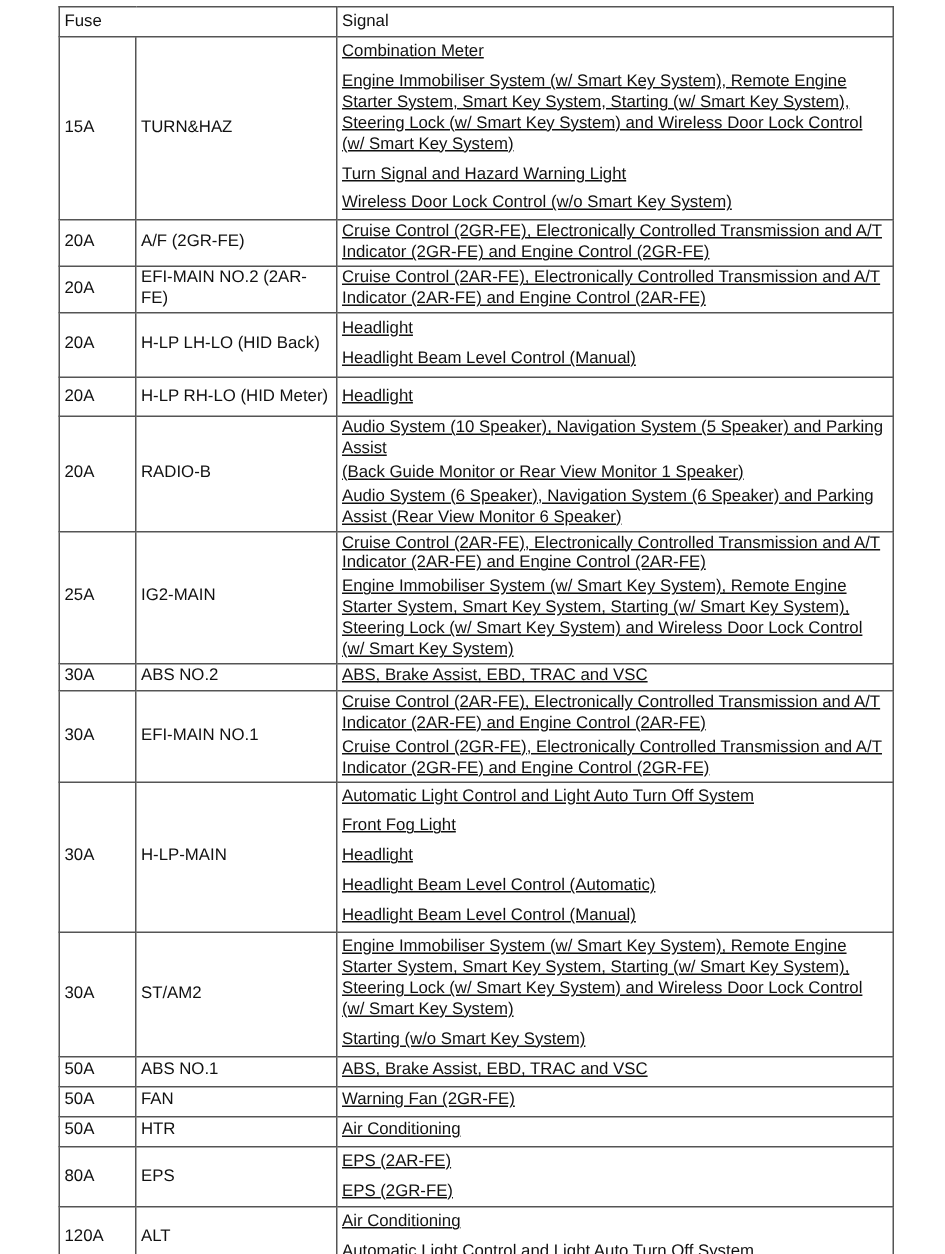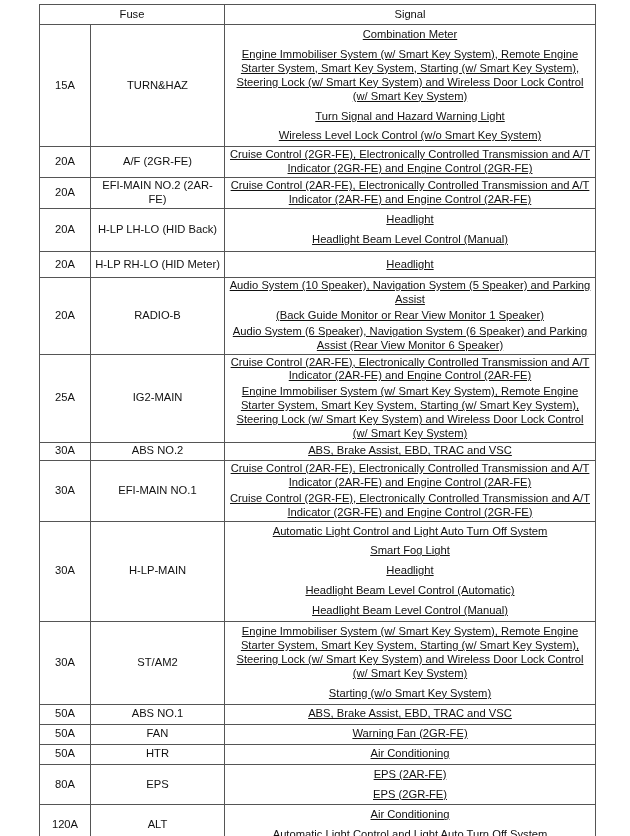--- a/index.html
+++ b/index.html
@@ -4,21 +4,21 @@
 <style>
   html, body { margin: 0; padding: 0; background: #ffffff; }
   body { width: 630px; height: 836px; position: relative; font-family: "Liberation Sans", sans-serif; color: #111; }
   table.fuse-table {
     position: absolute; left: 39px; top: 4px; width: 556px;
     border-collapse: collapse; table-layout: fixed;
     font-size: 11.2px; line-height: 13.9px;
   }
   table.fuse-table td, table.fuse-table th {
     border: 1px solid #555; vertical-align: middle; padding: 0 3px;
-    font-weight: normal; text-align: center;
+    font-weight: normal; text-align: left;
   }
   table.fuse-table { border: 1.5px solid #333; }
   th.h-fuse { text-align: center; }
   tr.hdr th { height: 19px; }
   td.amp { width: 44px; }
   td.name { width: 127px; }
   .sys-line { display: block; padding: 1px 0; text-decoration: underline; }
   .sys-line.spaced { padding: 3px 0; }
 </style>
 </head>
@@ -37,21 +37,21 @@
     </tr>
   </thead>
   <tbody id="fuse-body">
       <tr style="height: 117px;">
         <td class="amp">15A</td>
         <td class="name">TURN&amp;HAZ</td>
         <td>
           <span class="sys-line spaced">Combination Meter</span>
           <span class="sys-line spaced">Engine Immobiliser System (w/ Smart Key System), Remote Engine Starter System, Smart Key System, Starting (w/ Smart Key System), Steering Lock (w/ Smart Key System) and Wireless Door Lock Control (w/ Smart Key System)</span>
           <span class="sys-line spaced">Turn Signal and Hazard Warning Light</span>
-          <span class="sys-line spaced">Wireless Level Lock Control (w/o Smart Key System)</span>
+          <span class="sys-line spaced">Wireless Door Lock Control (w/o Smart Key System)</span>
         </td>
       </tr>
       <tr style="height: 29px;">
         <td class="amp">20A</td>
         <td class="name">A/F (2GR-FE)</td>
         <td>
           <span class="sys-line">Cruise Control (2GR-FE), Electronically Controlled Transmission and A/T Indicator (2GR-FE) and Engine Control (2GR-FE)</span>
         </td>
       </tr>
       <tr style="height: 27px;">
@@ -106,21 +106,21 @@
         <td>
           <span class="sys-line">Cruise Control (2AR-FE), Electronically Controlled Transmission and A/T Indicator (2AR-FE) and Engine Control (2AR-FE)</span>
           <span class="sys-line">Cruise Control (2GR-FE), Electronically Controlled Transmission and A/T Indicator (2GR-FE) and Engine Control (2GR-FE)</span>
         </td>
       </tr>
       <tr style="height: 99px;">
         <td class="amp">30A</td>
         <td class="name">H-LP-MAIN</td>
         <td>
           <span class="sys-line spaced">Automatic Light Control and Light Auto Turn Off System</span>
-          <span class="sys-line spaced">Smart Fog Light</span>
+          <span class="sys-line spaced">Front Fog Light</span>
           <span class="sys-line spaced">Headlight</span>
           <span class="sys-line spaced">Headlight Beam Level Control (Automatic)</span>
           <span class="sys-line spaced">Headlight Beam Level Control (Manual)</span>
         </td>
       </tr>
       <tr style="height: 80px;">
         <td class="amp">30A</td>
         <td class="name">ST/AM2</td>
         <td>
           <span class="sys-line spaced">Engine Immobiliser System (w/ Smart Key System), Remote Engine Starter System, Smart Key System, Starting (w/ Smart Key System), Steering Lock (w/ Smart Key System) and Wireless Door Lock Control (w/ Smart Key System)</span>

